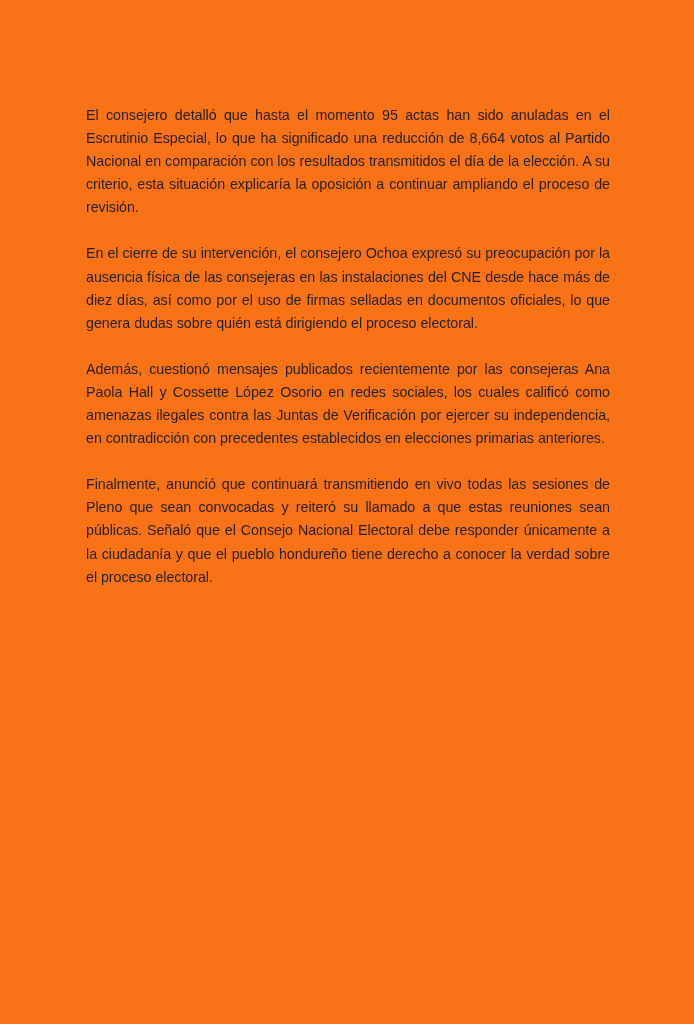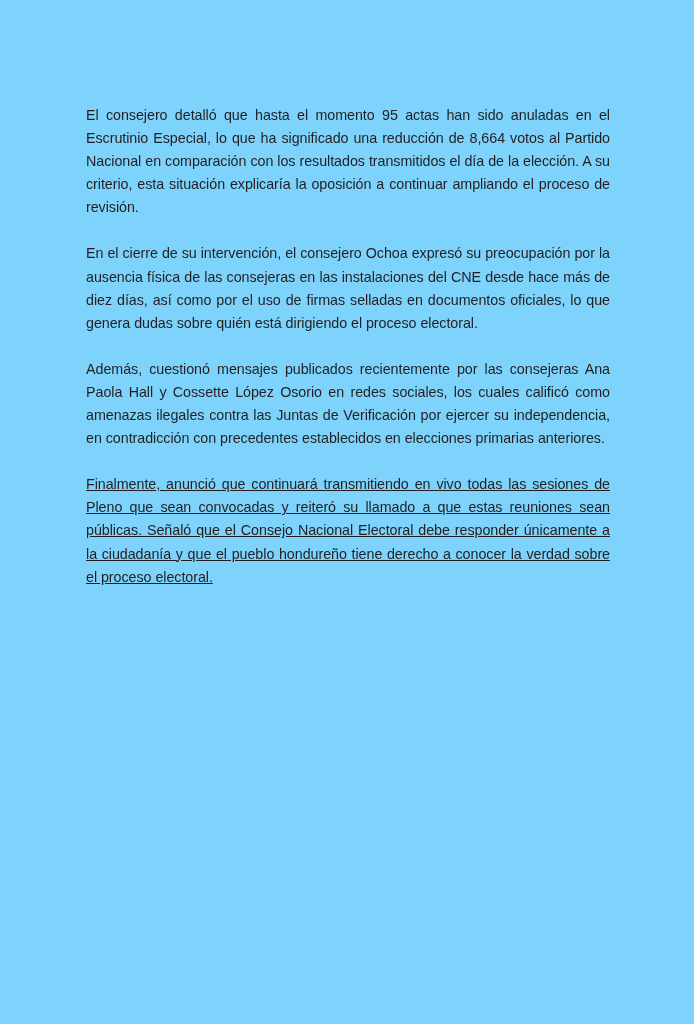--- a/index.html
+++ b/index.html
@@ -11,21 +11,21 @@
   body {
     width: 694px;
     height: 1024px;
     font-family: "Liberation Sans", sans-serif;
     -webkit-font-smoothing: antialiased;
   }
   .page {
     position: relative;
     width: 694px;
     height: 1024px;
-    background: #7dd3fc;
+    background: #f97316;
     box-sizing: border-box;
     overflow: hidden;
   }
   .doc-body {
     position: absolute;
     left: 86px;
     top: 104px;
     width: 524px;
   }
   .para {
@@ -34,21 +34,20 @@
     line-height: 23.1px;
     color: #231f20;
     text-align: justify;
     text-justify: inter-word;
     letter-spacing: -0.05px;
     word-spacing: 0px;
     hyphens: none;
   }
   .para:last-child {
     margin-bottom: 0;
-    text-decoration: underline;
   }
   
 </style>
 </head>
 <body>
 
 <div class="page">
   <div class="doc-body">
     <p class="para">El consejero detalló que hasta el momento 95 actas han sido anuladas en el Escrutinio Especial, lo que ha significado una reducción de 8,664 votos al Partido Nacional en comparación con los resultados transmitidos el día de la elección. A su criterio, esta situación explicaría la oposición a continuar ampliando el proceso de revisión.</p>
     <p class="para">En el cierre de su intervención, el consejero Ochoa expresó su preocupación por la ausencia física de las consejeras en las instalaciones del CNE desde hace más de diez días, así como por el uso de firmas selladas en documentos oficiales, lo que genera dudas sobre quién está dirigiendo el proceso electoral.</p>

